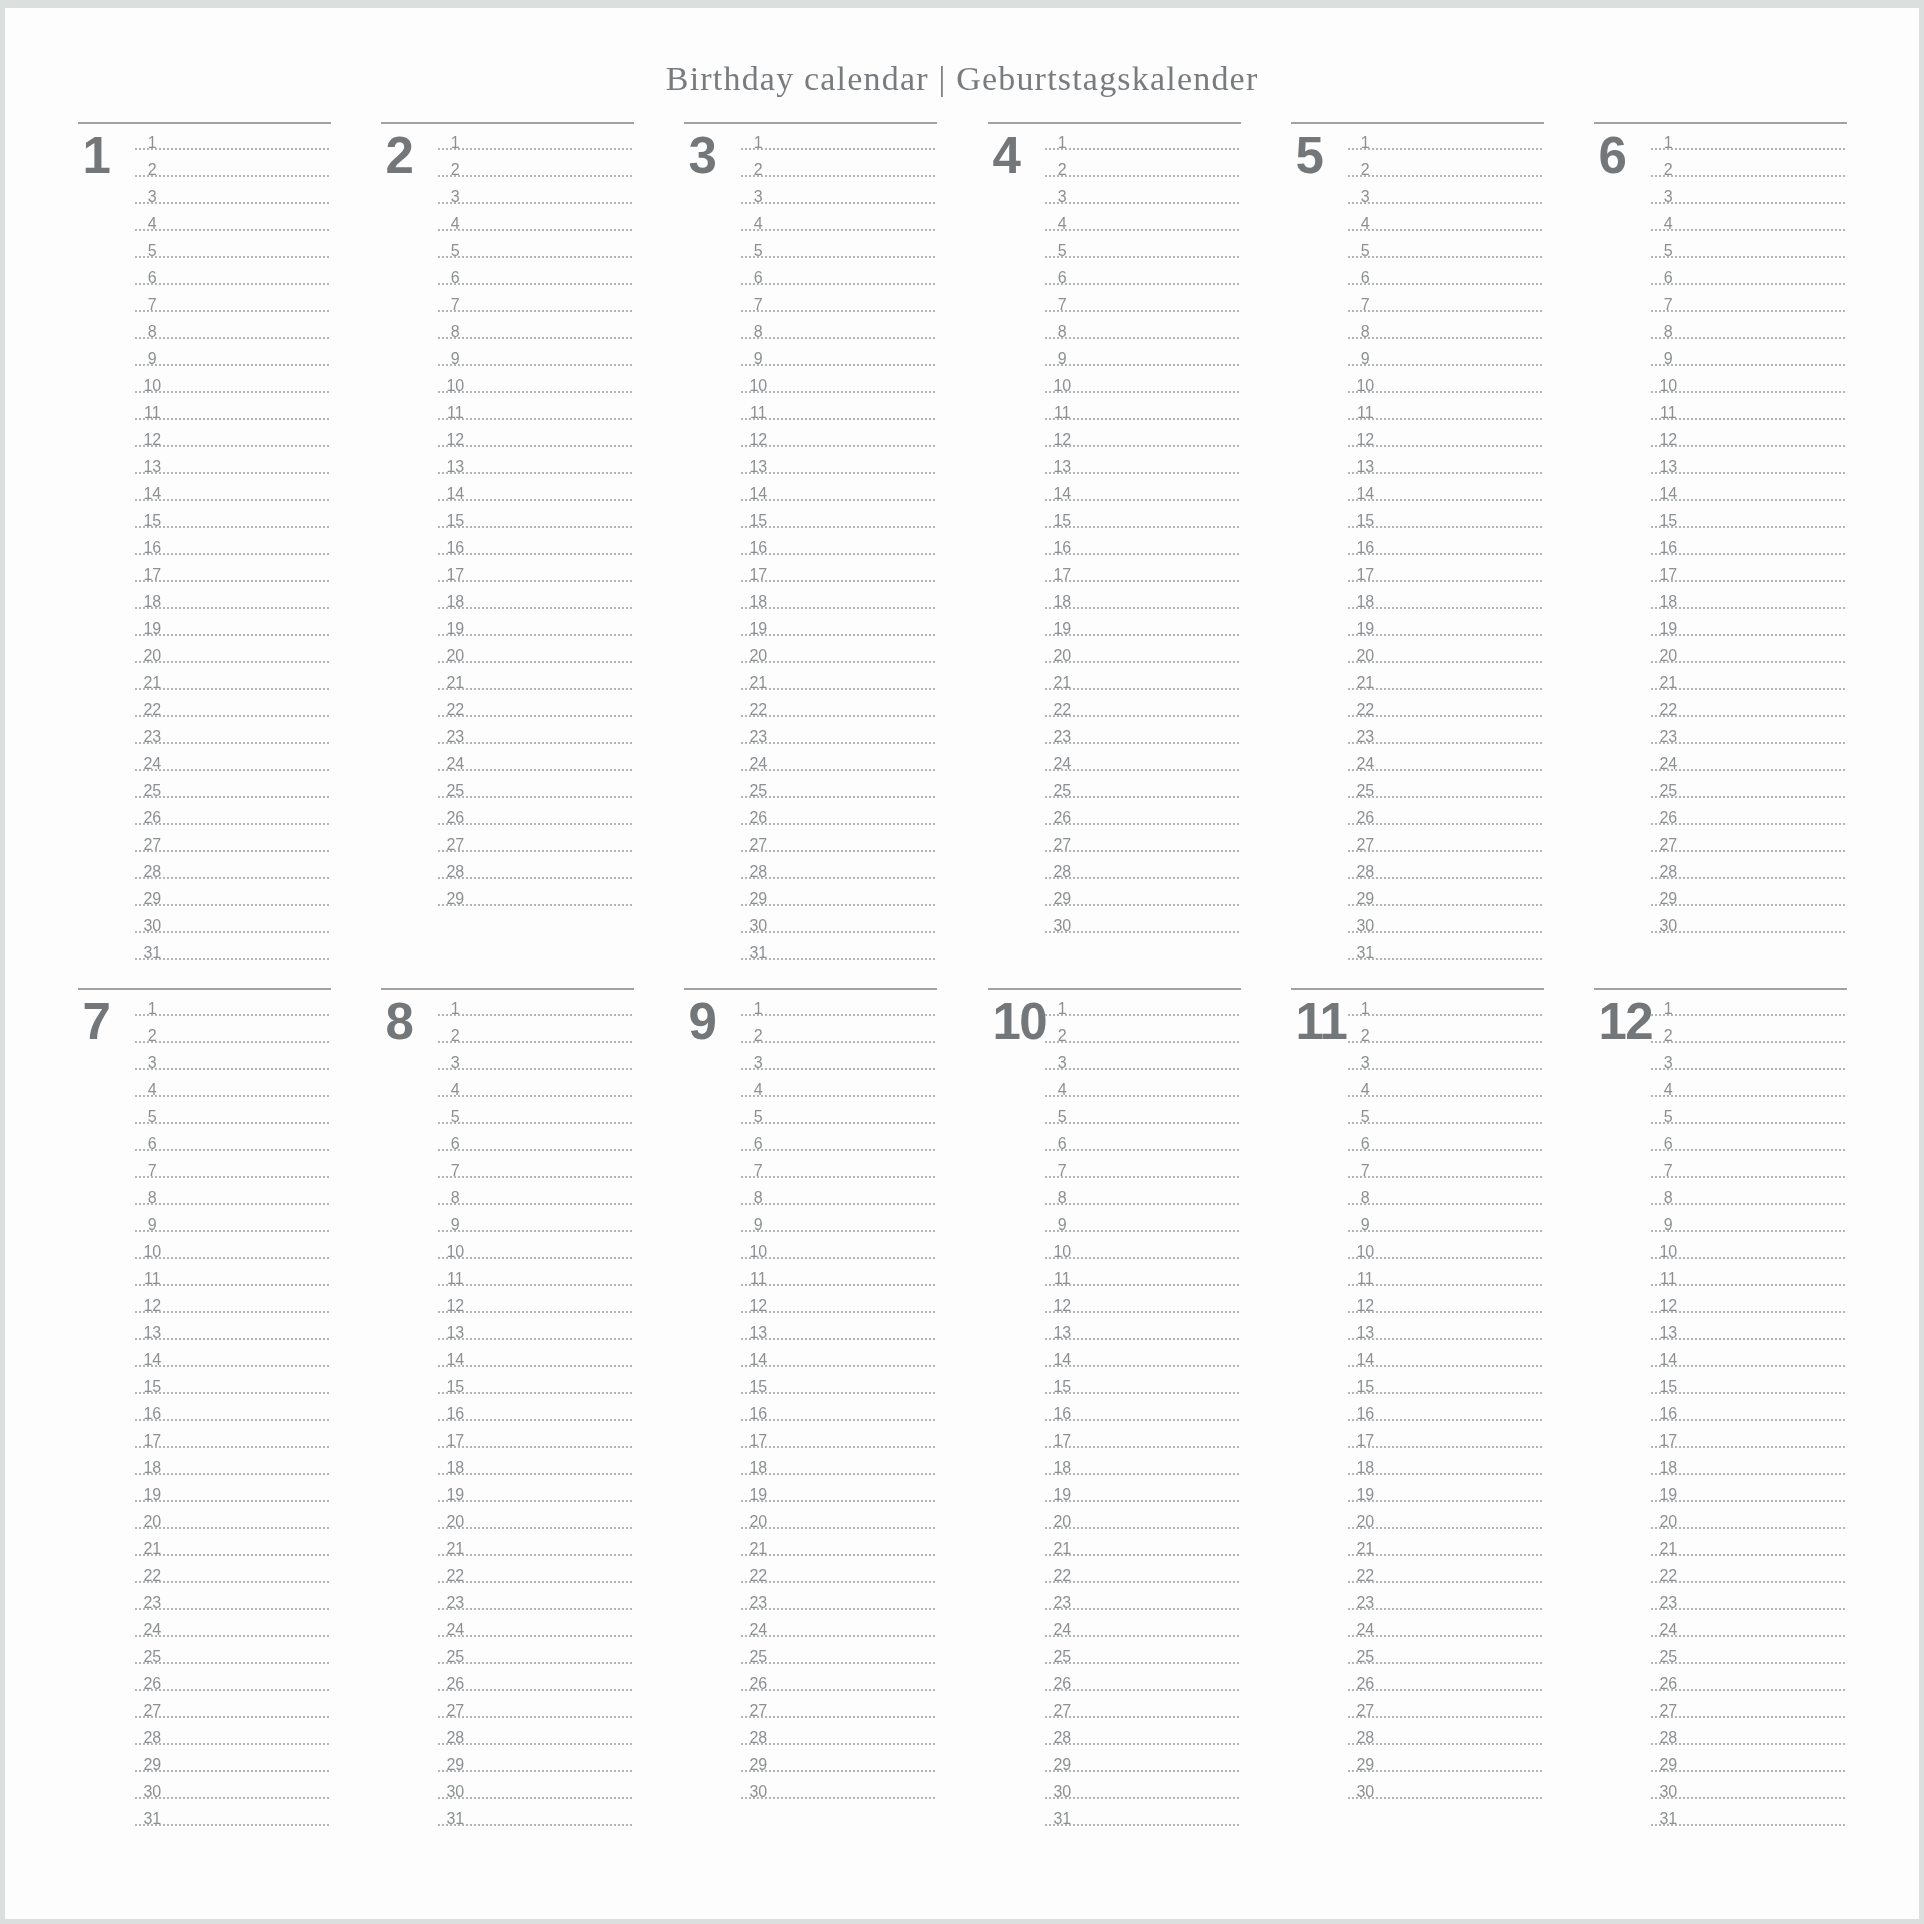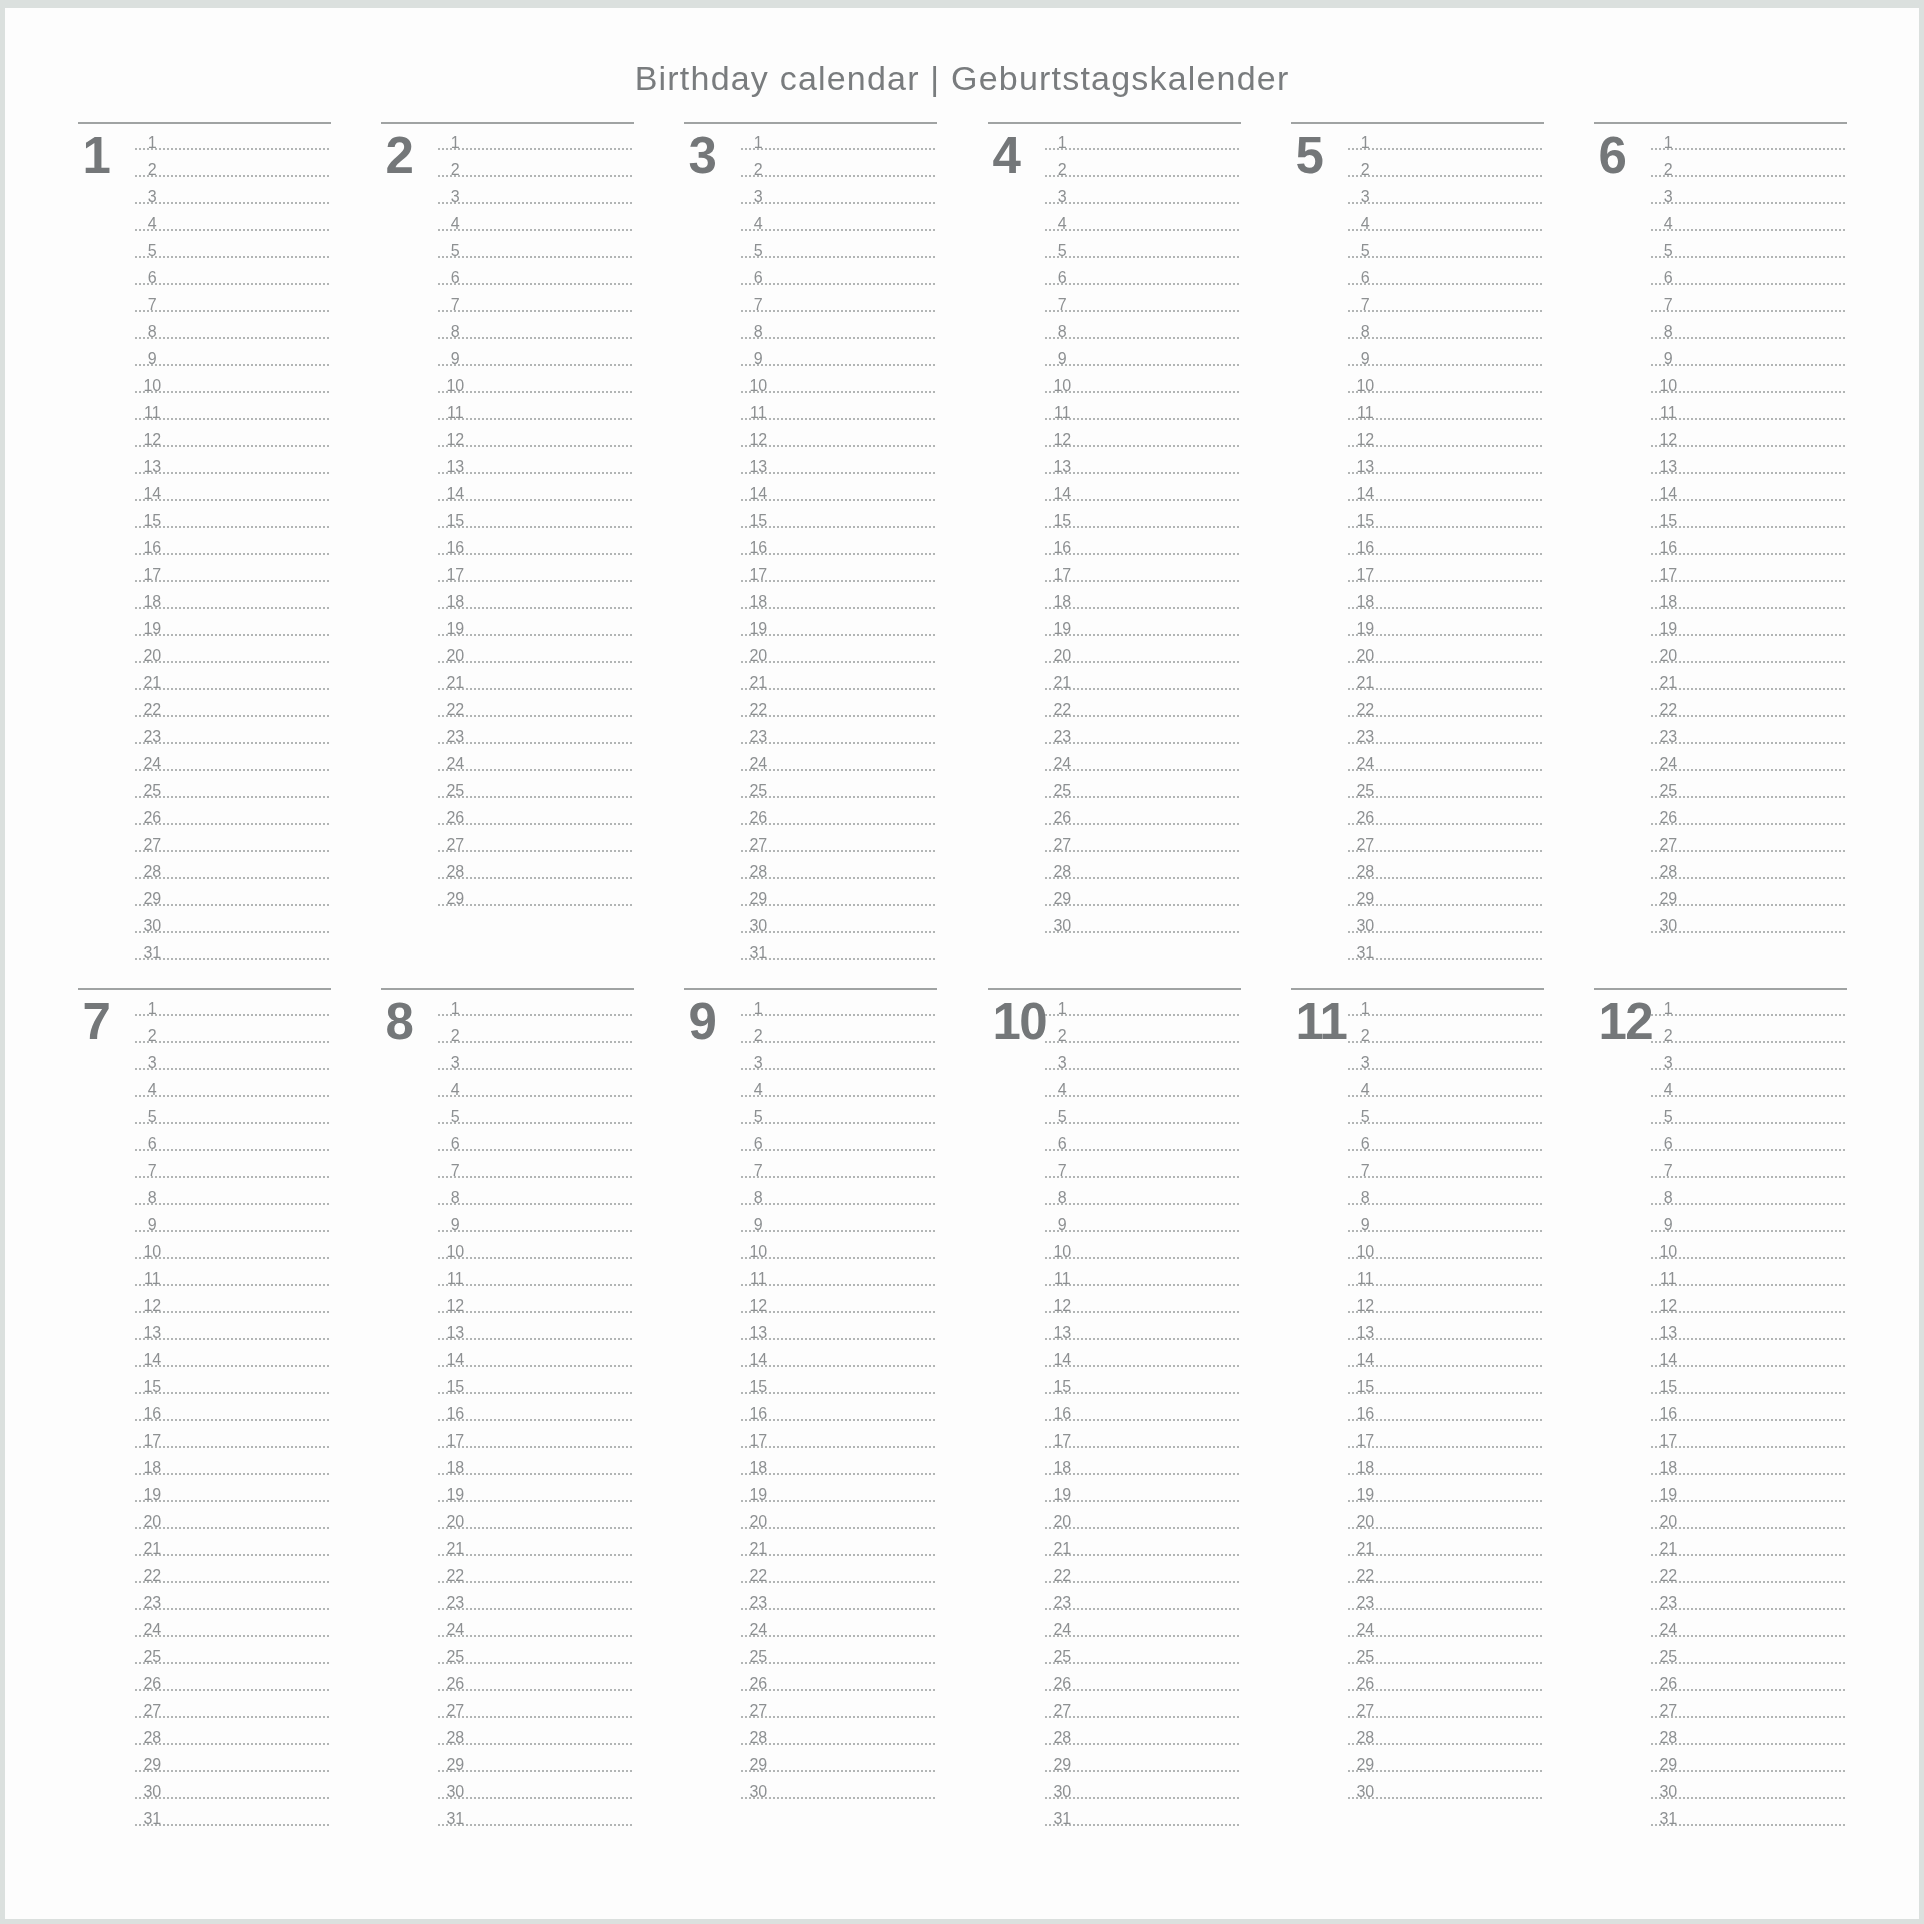--- a/index.html
+++ b/index.html
@@ -21,20 +21,21 @@
   .page{
     position:absolute;left:4.8px;top:8px;right:5.6px;bottom:5.6px;
     background:var(--page);
   }
   .title{
     position:absolute;left:0;right:0;top:53px;
     text-align:center;
     font-size:34px;line-height:35px;
     letter-spacing:1.2px;
     color:var(--title);
+    font-family:Liberation Serif, serif;
   }
   .months-grid{position:absolute;left:0;top:0;width:100%;height:100%;}
   .month{
     position:absolute;width:253px;height:838px;
   }
   .month-topline{
     position:absolute;left:0;right:0;top:0;height:2.4px;
     background:var(--top-line);
   }
   .month-number{

